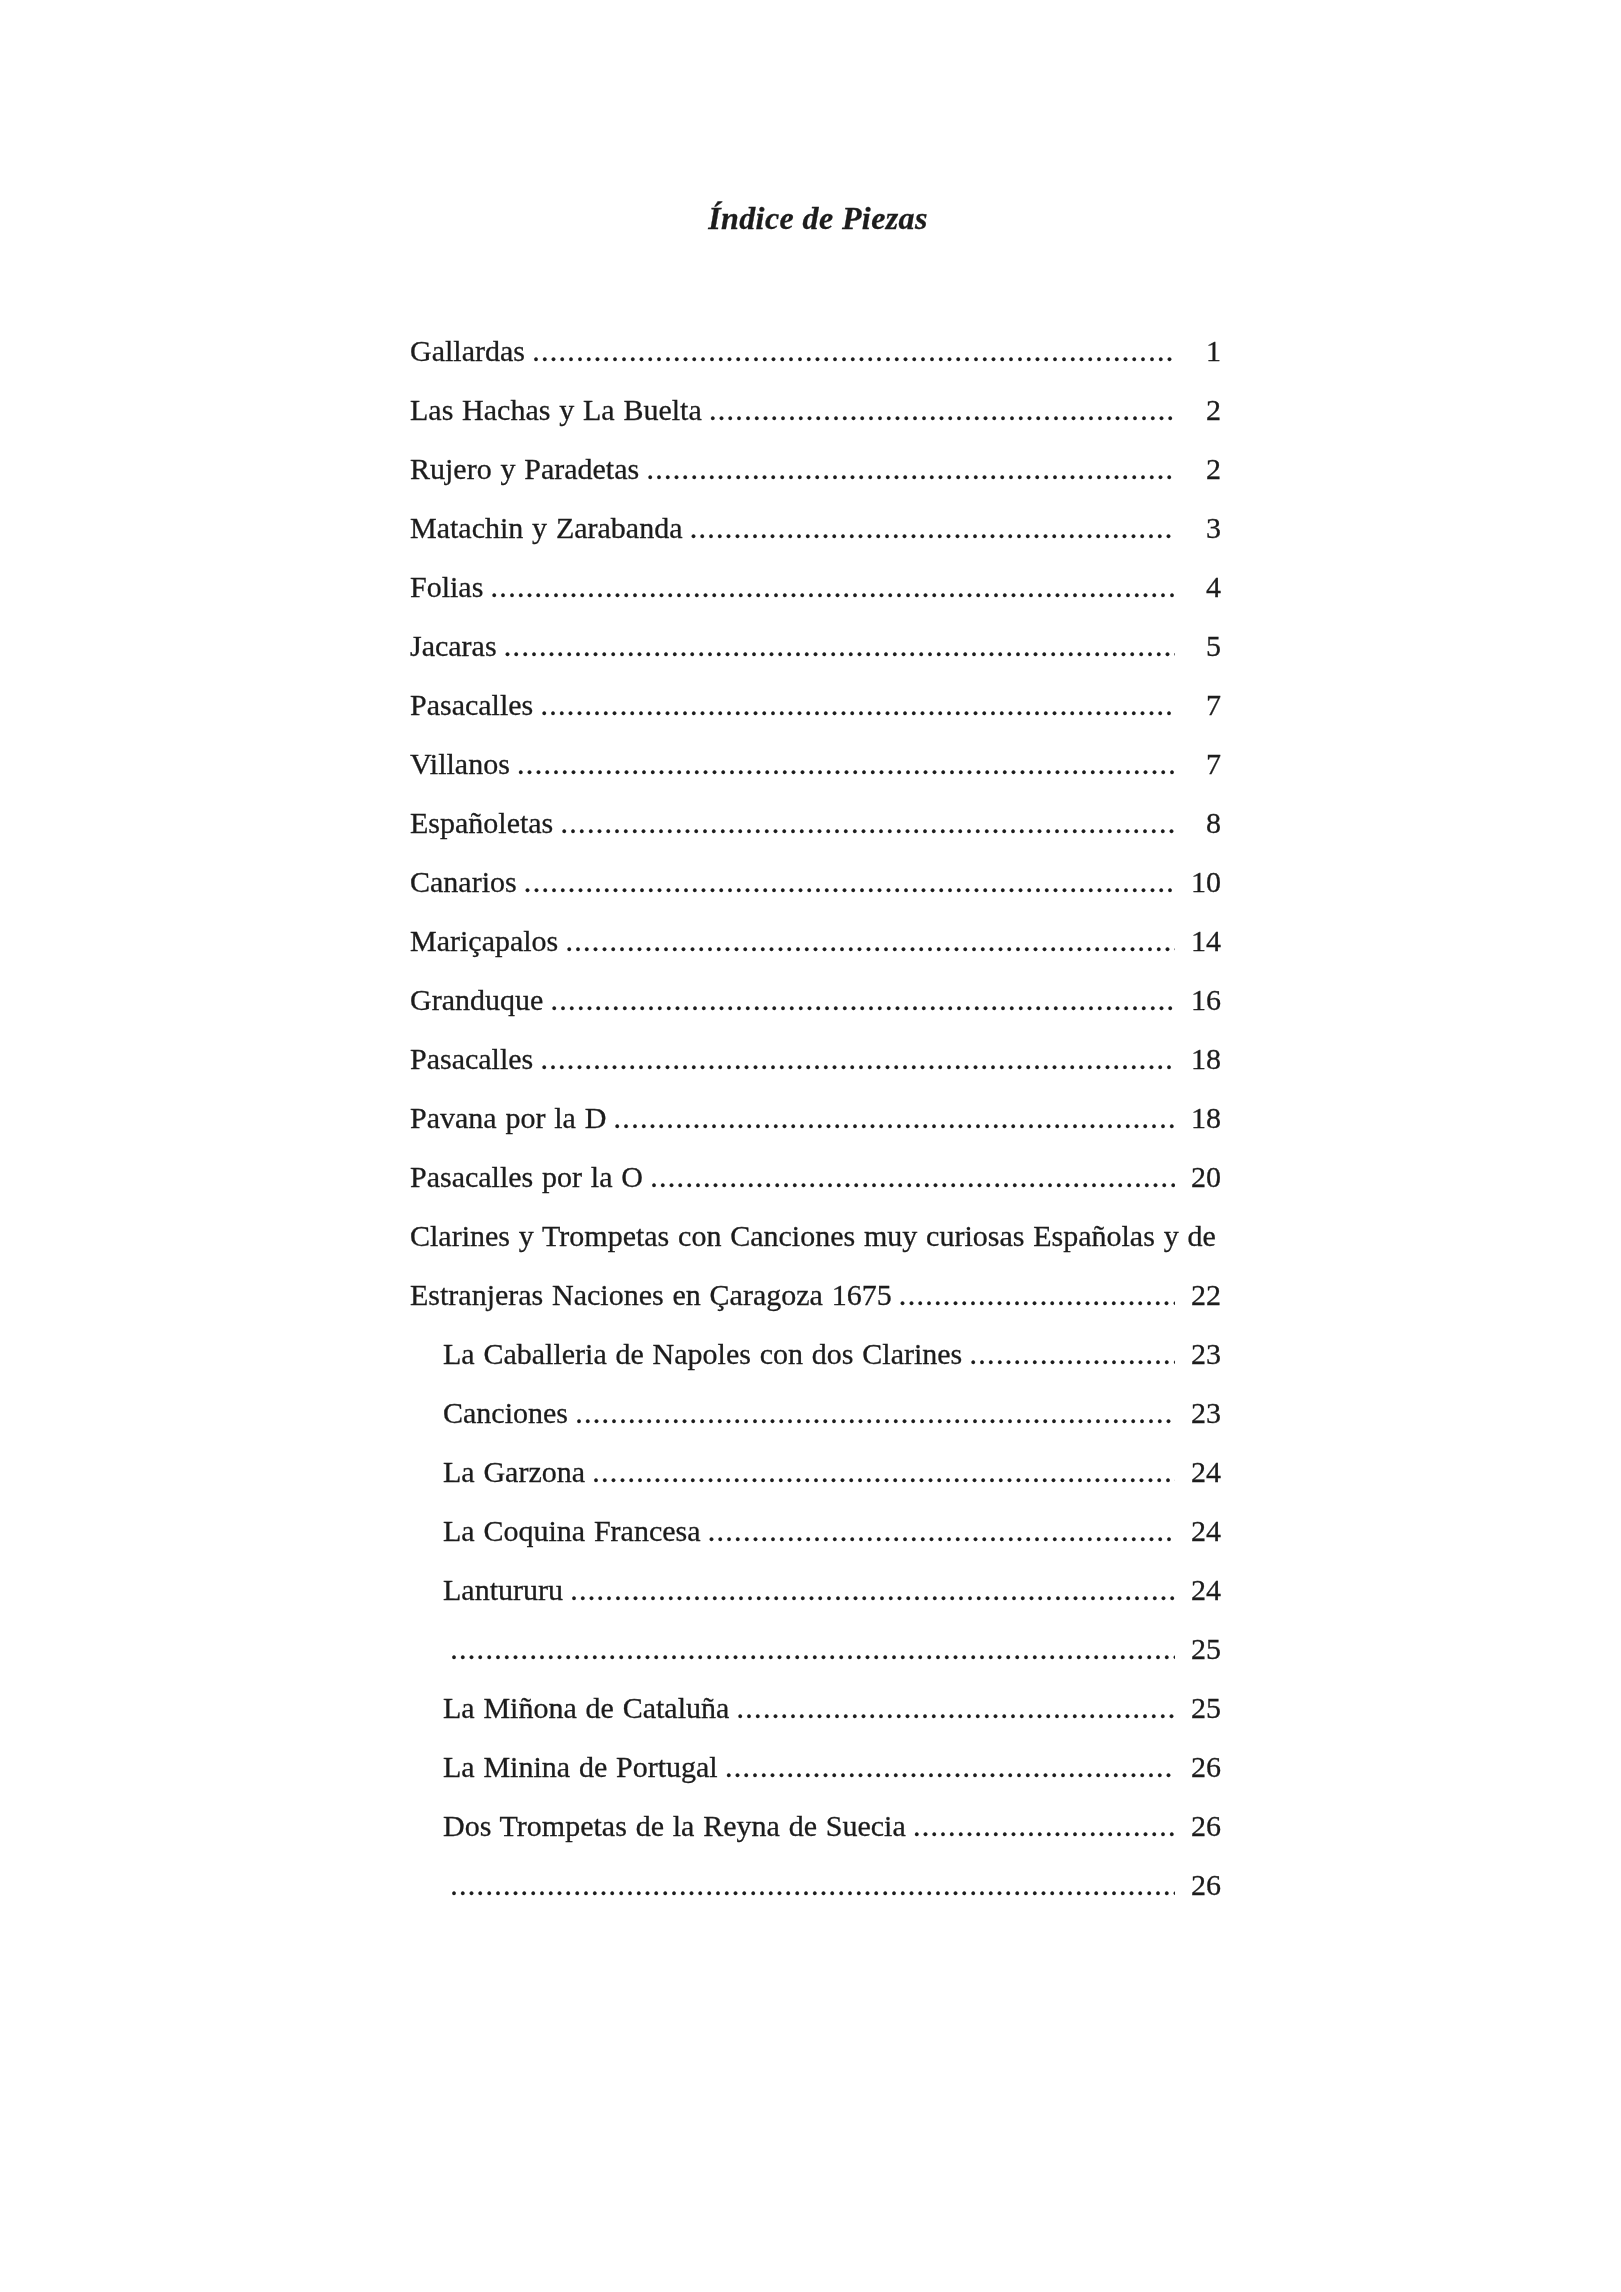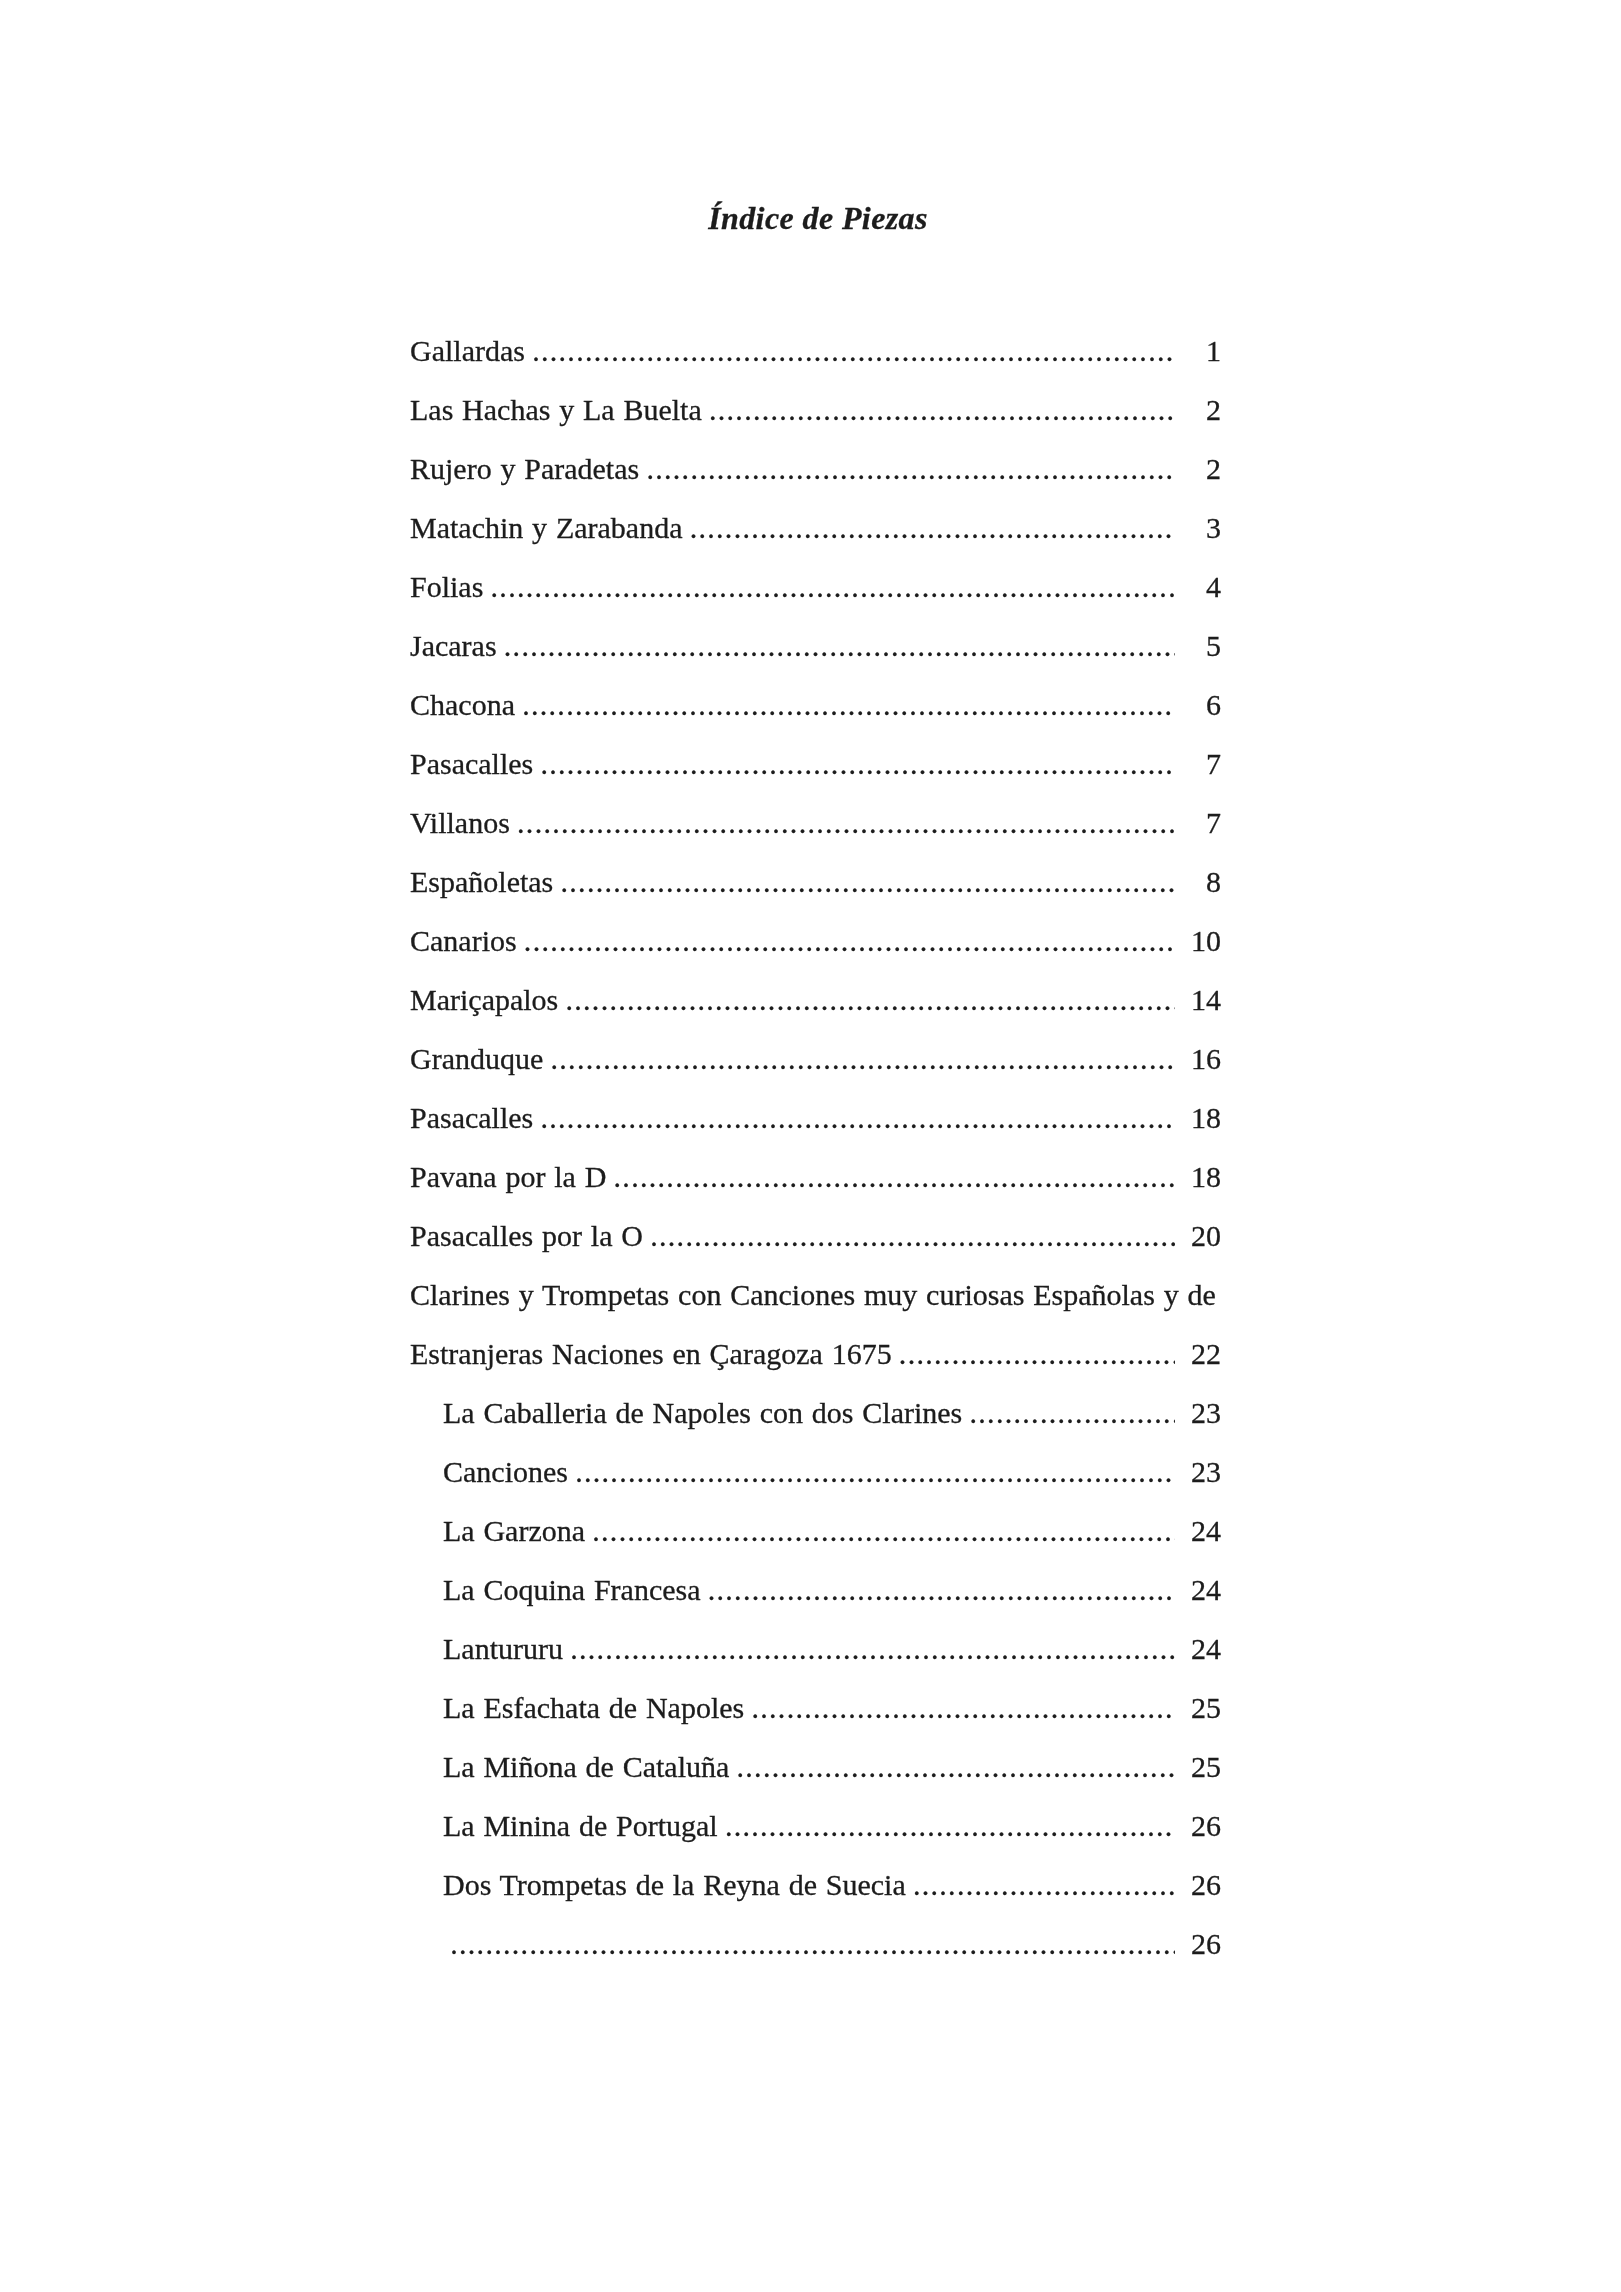--- a/index.html
+++ b/index.html
@@ -98,25 +98,20 @@
         <span class="label">Folias</span>
         <span class="leader"></span>
         <span class="pagenum">4</span>
       </div>
       <div class="row">
         <span class="label">Jacaras</span>
         <span class="leader"></span>
         <span class="pagenum">5</span>
       </div>
       <div class="row">
-        <span class="label">Chacona</span>
-        <span class="leader"></span>
-        <span class="pagenum">6</span>
-      </div>
-      <div class="row">
         <span class="label">Pasacalles</span>
         <span class="leader"></span>
         <span class="pagenum">7</span>
       </div>
       <div class="row">
         <span class="label">Villanos</span>
         <span class="leader"></span>
         <span class="pagenum">7</span>
       </div>
       <div class="row">
@@ -181,21 +176,20 @@
         <span class="label">La Coquina Francesa</span>
         <span class="leader"></span>
         <span class="pagenum">24</span>
       </div>
       <div class="row indent">
         <span class="label">Lantururu</span>
         <span class="leader"></span>
         <span class="pagenum">24</span>
       </div>
       <div class="row indent">
-        <span class="label">La Esfachata de Napoles</span>
         <span class="leader"></span>
         <span class="pagenum">25</span>
       </div>
       <div class="row indent">
         <span class="label">La Miñona de Cataluña</span>
         <span class="leader"></span>
         <span class="pagenum">25</span>
       </div>
       <div class="row indent">
         <span class="label">La Minina de Portugal</span>

